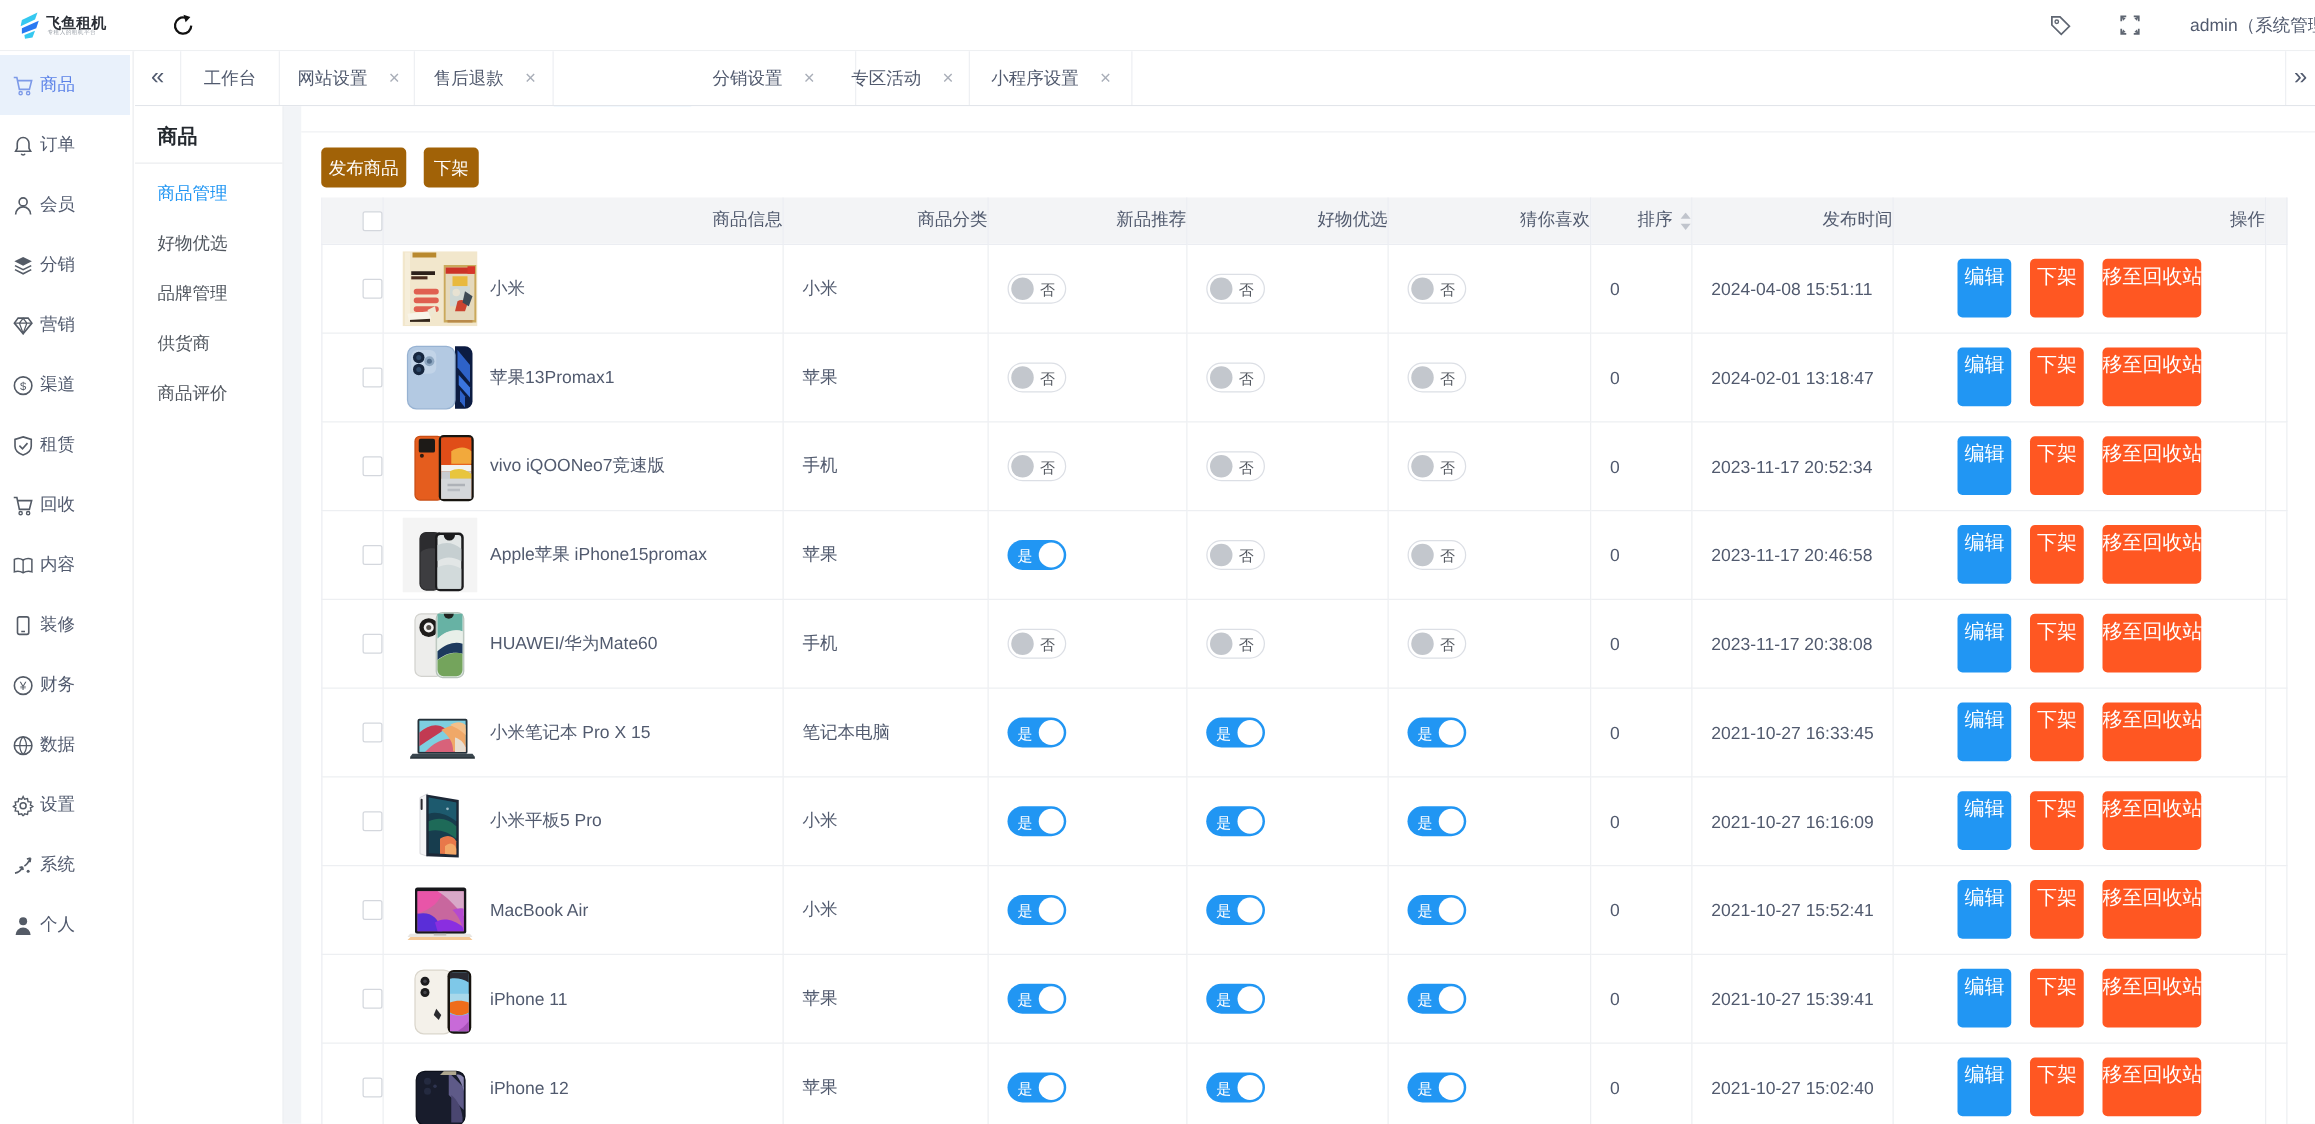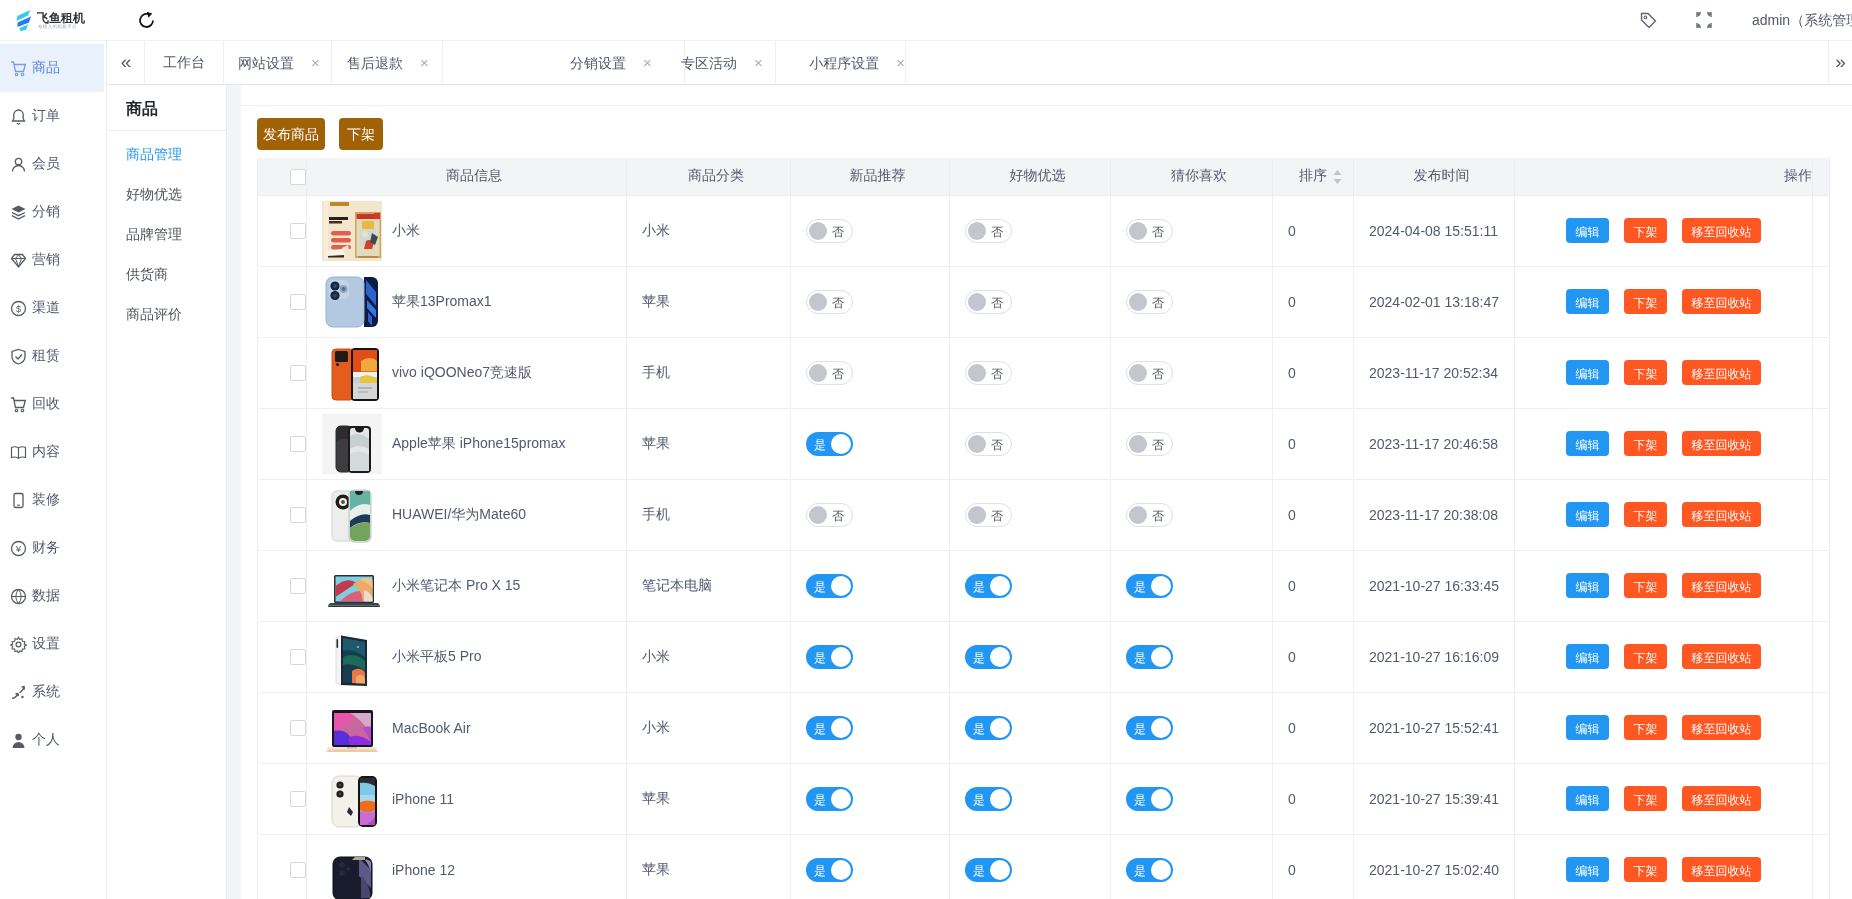--- a/index.html
+++ b/index.html
@@ -37,40 +37,40 @@
 .s2item.active { color:#2196f3; }
 
 #content { position:absolute; left:227px; top:85px; width:1625px; height:814px; background:#f2f4f7; }
 #panel { position:absolute; left:14px; top:0; width:1611px; height:814px; background:#fff; }
 .btn { position:absolute; height:32px; border-radius:4px; background:#a16207; color:#fff; font-size:14px; text-align:center; line-height:32px; }
 #btn-pub { left:16px; top:33px; width:68px; }
 #btn-down { left:98px; top:33px; width:44px; }
 
 #tbl { position:absolute; left:16px; top:73px; width:1555px; }
 table { border-collapse:collapse; table-layout:fixed; width:1572px; }
-th { background:#f3f4f6; height:37px; font-weight:normal; font-size:14px; color:#515a6e; text-align:center; padding:0 0 0 15px; border:1px solid #ebedf2; border-top:none; }
+th { background:#f3f4f6; height:37px; font-weight:normal; font-size:14px; color:#515a6e; text-align:right; padding:0 0 0 15px; border:1px solid #ebedf2; border-top:none; }
 th.c, td.c { padding:0; text-align:right; }
 td { height:71px; font-size:14px; color:#515a6e; border:1px solid #edeff2; padding:0 0 0 15px; background:#fff; vertical-align:middle; }
 tr, th, td { border-left:none; }
 th:first-child, td:first-child { border-left:1px solid #ebedf2; }
 .pinfo { display:flex; align-items:center; }
 .pimg { width:60px; height:60px; flex:0 0 60px; margin-right:10px; }
 .pname { font-size:14px; color:#515a6e; }
 .cbx { display:inline-block; width:16px; height:16px; border:1px solid #d4d7dd; border-radius:2px; background:#fff; vertical-align:middle; }
 
 .sw { position:relative; display:inline-block; width:47px; height:24px; border-radius:12px; vertical-align:middle; }
 .sw.off { background:#fff; border:1px solid #dcdfe5; }
 .sw.off .knob { position:absolute; left:2px; top:2px; width:18px; height:18px; border-radius:50%; background:#c3c7cd; }
 .sw.off .lab { position:absolute; right:8px; top:4px; font-size:12px; color:#51565e; }
 .sw.on { background:#2196f3; }
 .sw.on .knob { position:absolute; right:2px; top:2px; width:20px; height:20px; border-radius:50%; background:#fff; }
 .sw.on .lab { position:absolute; left:8px; top:5px; font-size:12px; color:#fff; }
 
 .ops { white-space:nowrap; text-align:center; padding:0 !important; }
-.ob { display:inline-block; height:25px; line-height:29px; border-radius:4px; color:#fff; font-size:12px; text-align:center; }
+.ob { display:inline-block; height:47px; line-height:29px; border-radius:4px; color:#fff; font-size:16px; text-align:center; }
 .ob.edit { width:43px; background:#2196f3; margin-right:15px; }
 .ob.down { width:43px; background:#ff5722; margin-right:15px; }
 .ob.trash { width:79px; background:#ff5722; }
 .sortcaret { display:inline-block; vertical-align:middle; margin-left:6px; }
 </style>
 </head>
 <body>
 <div id="topbar">
   <div id="logo">
     <svg width="17" height="23" viewBox="0 0 17 23" style="position:absolute;left:0;top:1px;">
@@ -101,21 +101,21 @@
 </div>
 
 <div id="tabbar">
   <div id="tab-collapse">«</div>
   <div class="tab" style="left:37px;width:79px;text-align:center;">工作台</div>
   <div class="tab" style="left:116px;width:108px;padding-left:14px;">网站设置<span class="x">×</span></div>
   <div class="tab" style="left:224px;width:111px;padding-left:15px;">售后退款<span class="x">×</span></div>
   <div class="tab active" style="left:335px;width:110px;padding-left:16px;margin-top:44px;">商品管理<span class="x">×</span></div>
   <div class="tab" style="left:445px;width:132px;padding-left:17px;">分销设置<span class="x">×</span></div>
   <div class="tab" style="left:557px;width:111px;padding-left:16px;">专区活动<span class="x">×</span></div>
-  <div class="tab" style="left:668px;width:130px;padding-left:17px;text-align:right;">小程序设置<span class="x">×</span></div>
+  <div class="tab" style="left:668px;width:130px;padding-left:17px;">小程序设置<span class="x">×</span></div>
   <div id="tab-expand">»</div>
 </div>
 
 <div id="sidebar">
     <div class="sitem active" style="top:3px;">
       <span class="sicon"><svg viewBox="0 0 17 17" width="17" height="17">
           <path d="M1 2 h2.5 l2 9.5 h8 l1.8-7 H4.3" fill="none" stroke="#7d9ae8" stroke-width="1.3"></path>
           <circle cx="6.5" cy="14.5" r="1.3" fill="none" stroke="#7d9ae8" stroke-width="1.1"></circle>
           <circle cx="12.5" cy="14.5" r="1.3" fill="none" stroke="#7d9ae8" stroke-width="1.1"></circle>
         </svg></span>

